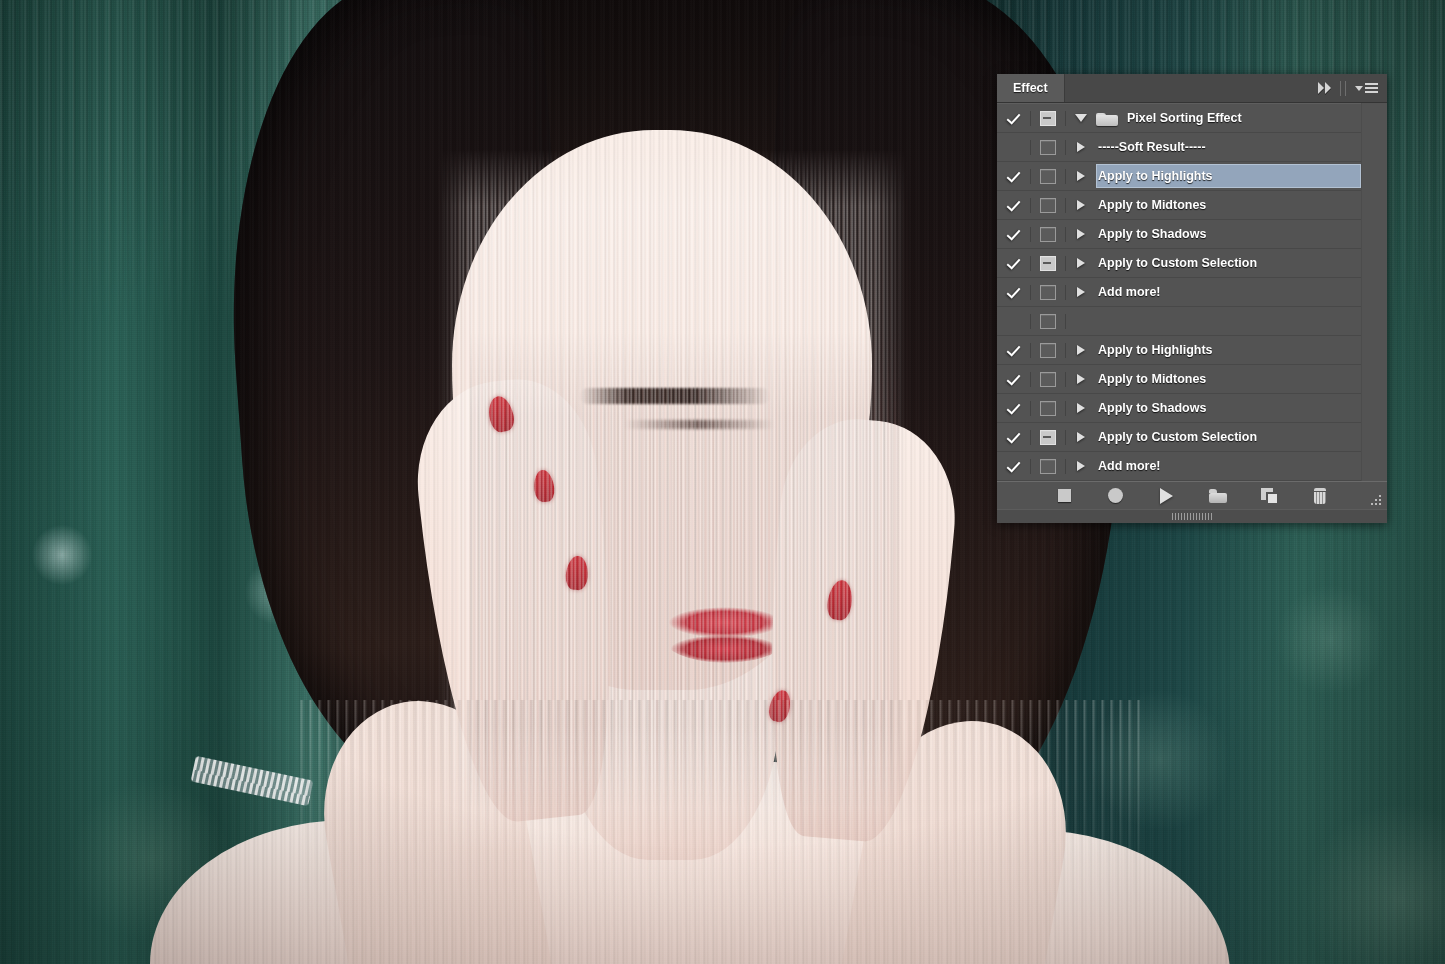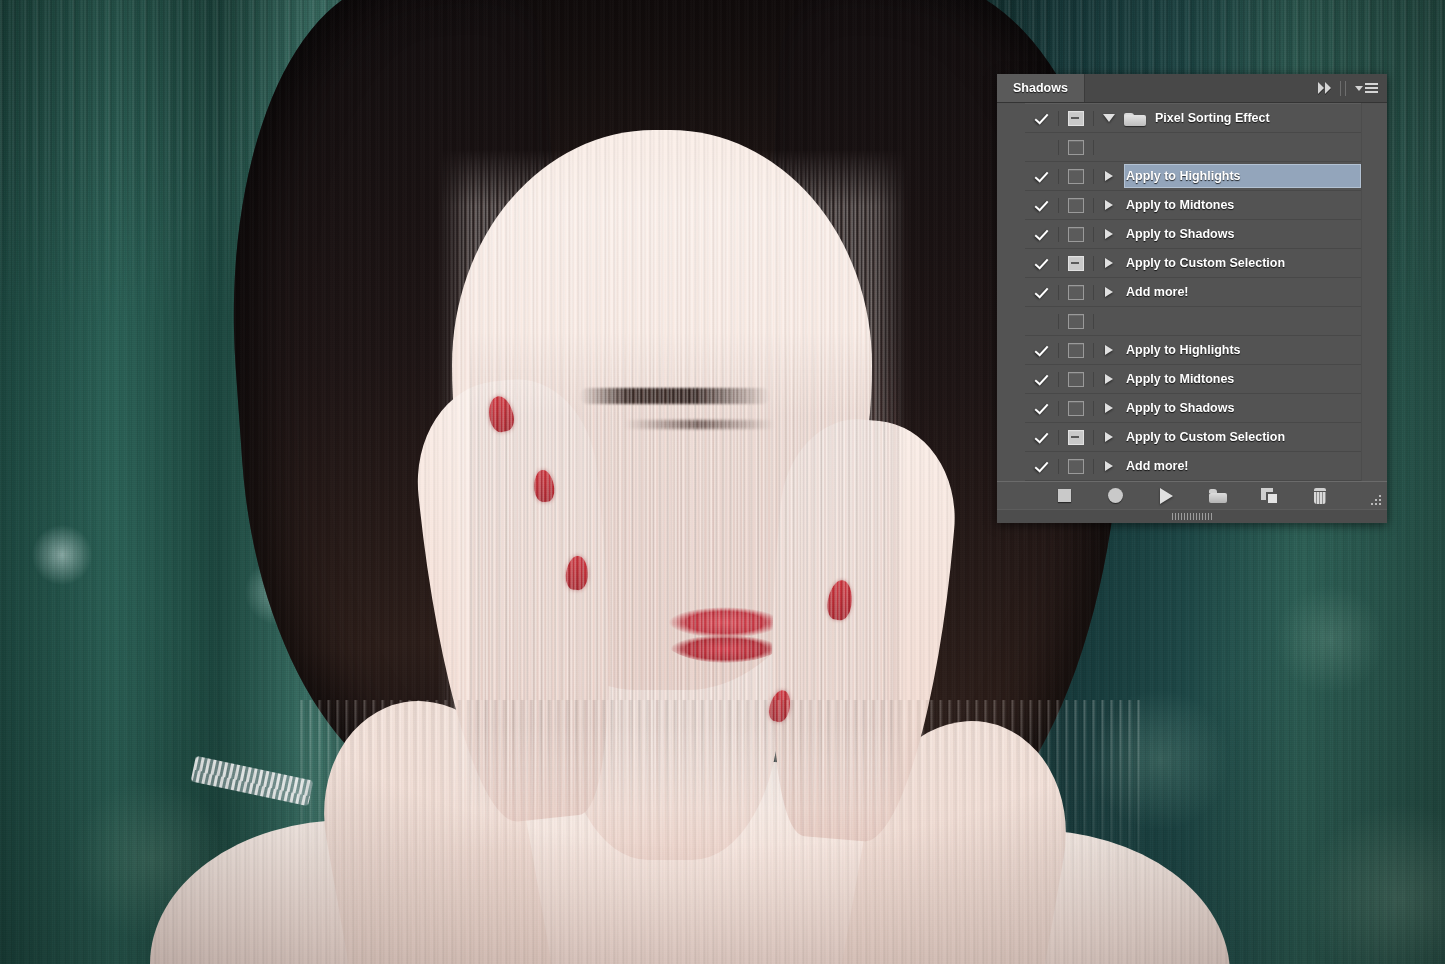--- a/index.html
+++ b/index.html
@@ -450,21 +450,21 @@
   }
   .action-row.selected .row-label { color: #ffffff; }
 
   .list-gutter {
     position: absolute;
     right: 0; top: 0; bottom: 0;
     width: 25px;
     background: #535353;
     border-left: 1px solid #4c4c4c;
   }
-  .list-wrap { position: relative; padding-left: 28px; }
+  .list-wrap { position: relative; }
 
   
   .panel-toolbar {
     height: 27px;
     background: #535353;
     border-top: 1px solid #6b6b6b;
     display: flex;
     align-items: center;
     justify-content: center;
     gap: 31px;
@@ -559,21 +559,21 @@
 
     <div class="bg-layer" id="streaks"></div>
     <div class="bg-layer" id="grain"></div>
     <div id="vignette"></div>
   </div>
 
   <div id="actions-panel">
 
     <div class="panel-tabbar">
       <div class="panel-tab">
-        <span>Shadows</span>
+        <span>Effect</span>
       </div>
       <div class="tabbar-filler"></div>
       <div class="tabbar-controls">
         <div class="chev-collapse">
           <span></span>
           <span></span>
         </div>
         <div class="tab-divider"></div>
         <div class="panel-menu">
           <div class="caret"></div>
@@ -604,20 +604,28 @@
                 <div class="row-label">Pixel Sorting Effect</div>
               </div>
             </div>
           </div>
           <div class="action-row">
             <div class="col-toggle">
               <div class="check"></div>
             </div>
             <div class="col-dialog">
               <div class="dlgbox"></div>
+            </div>
+            <div class="row-body">
+              <div class="col-arrow">
+                <div class="tri-right"></div>
+              </div>
+              <div class="row-sel">
+                <div class="row-label">-----Soft Result-----</div>
+              </div>
             </div>
           </div>
           <div class="action-row selected">
             <div class="col-toggle">
               <div class="check on"></div>
             </div>
             <div class="col-dialog">
               <div class="dlgbox"></div>
             </div>
             <div class="row-body">

